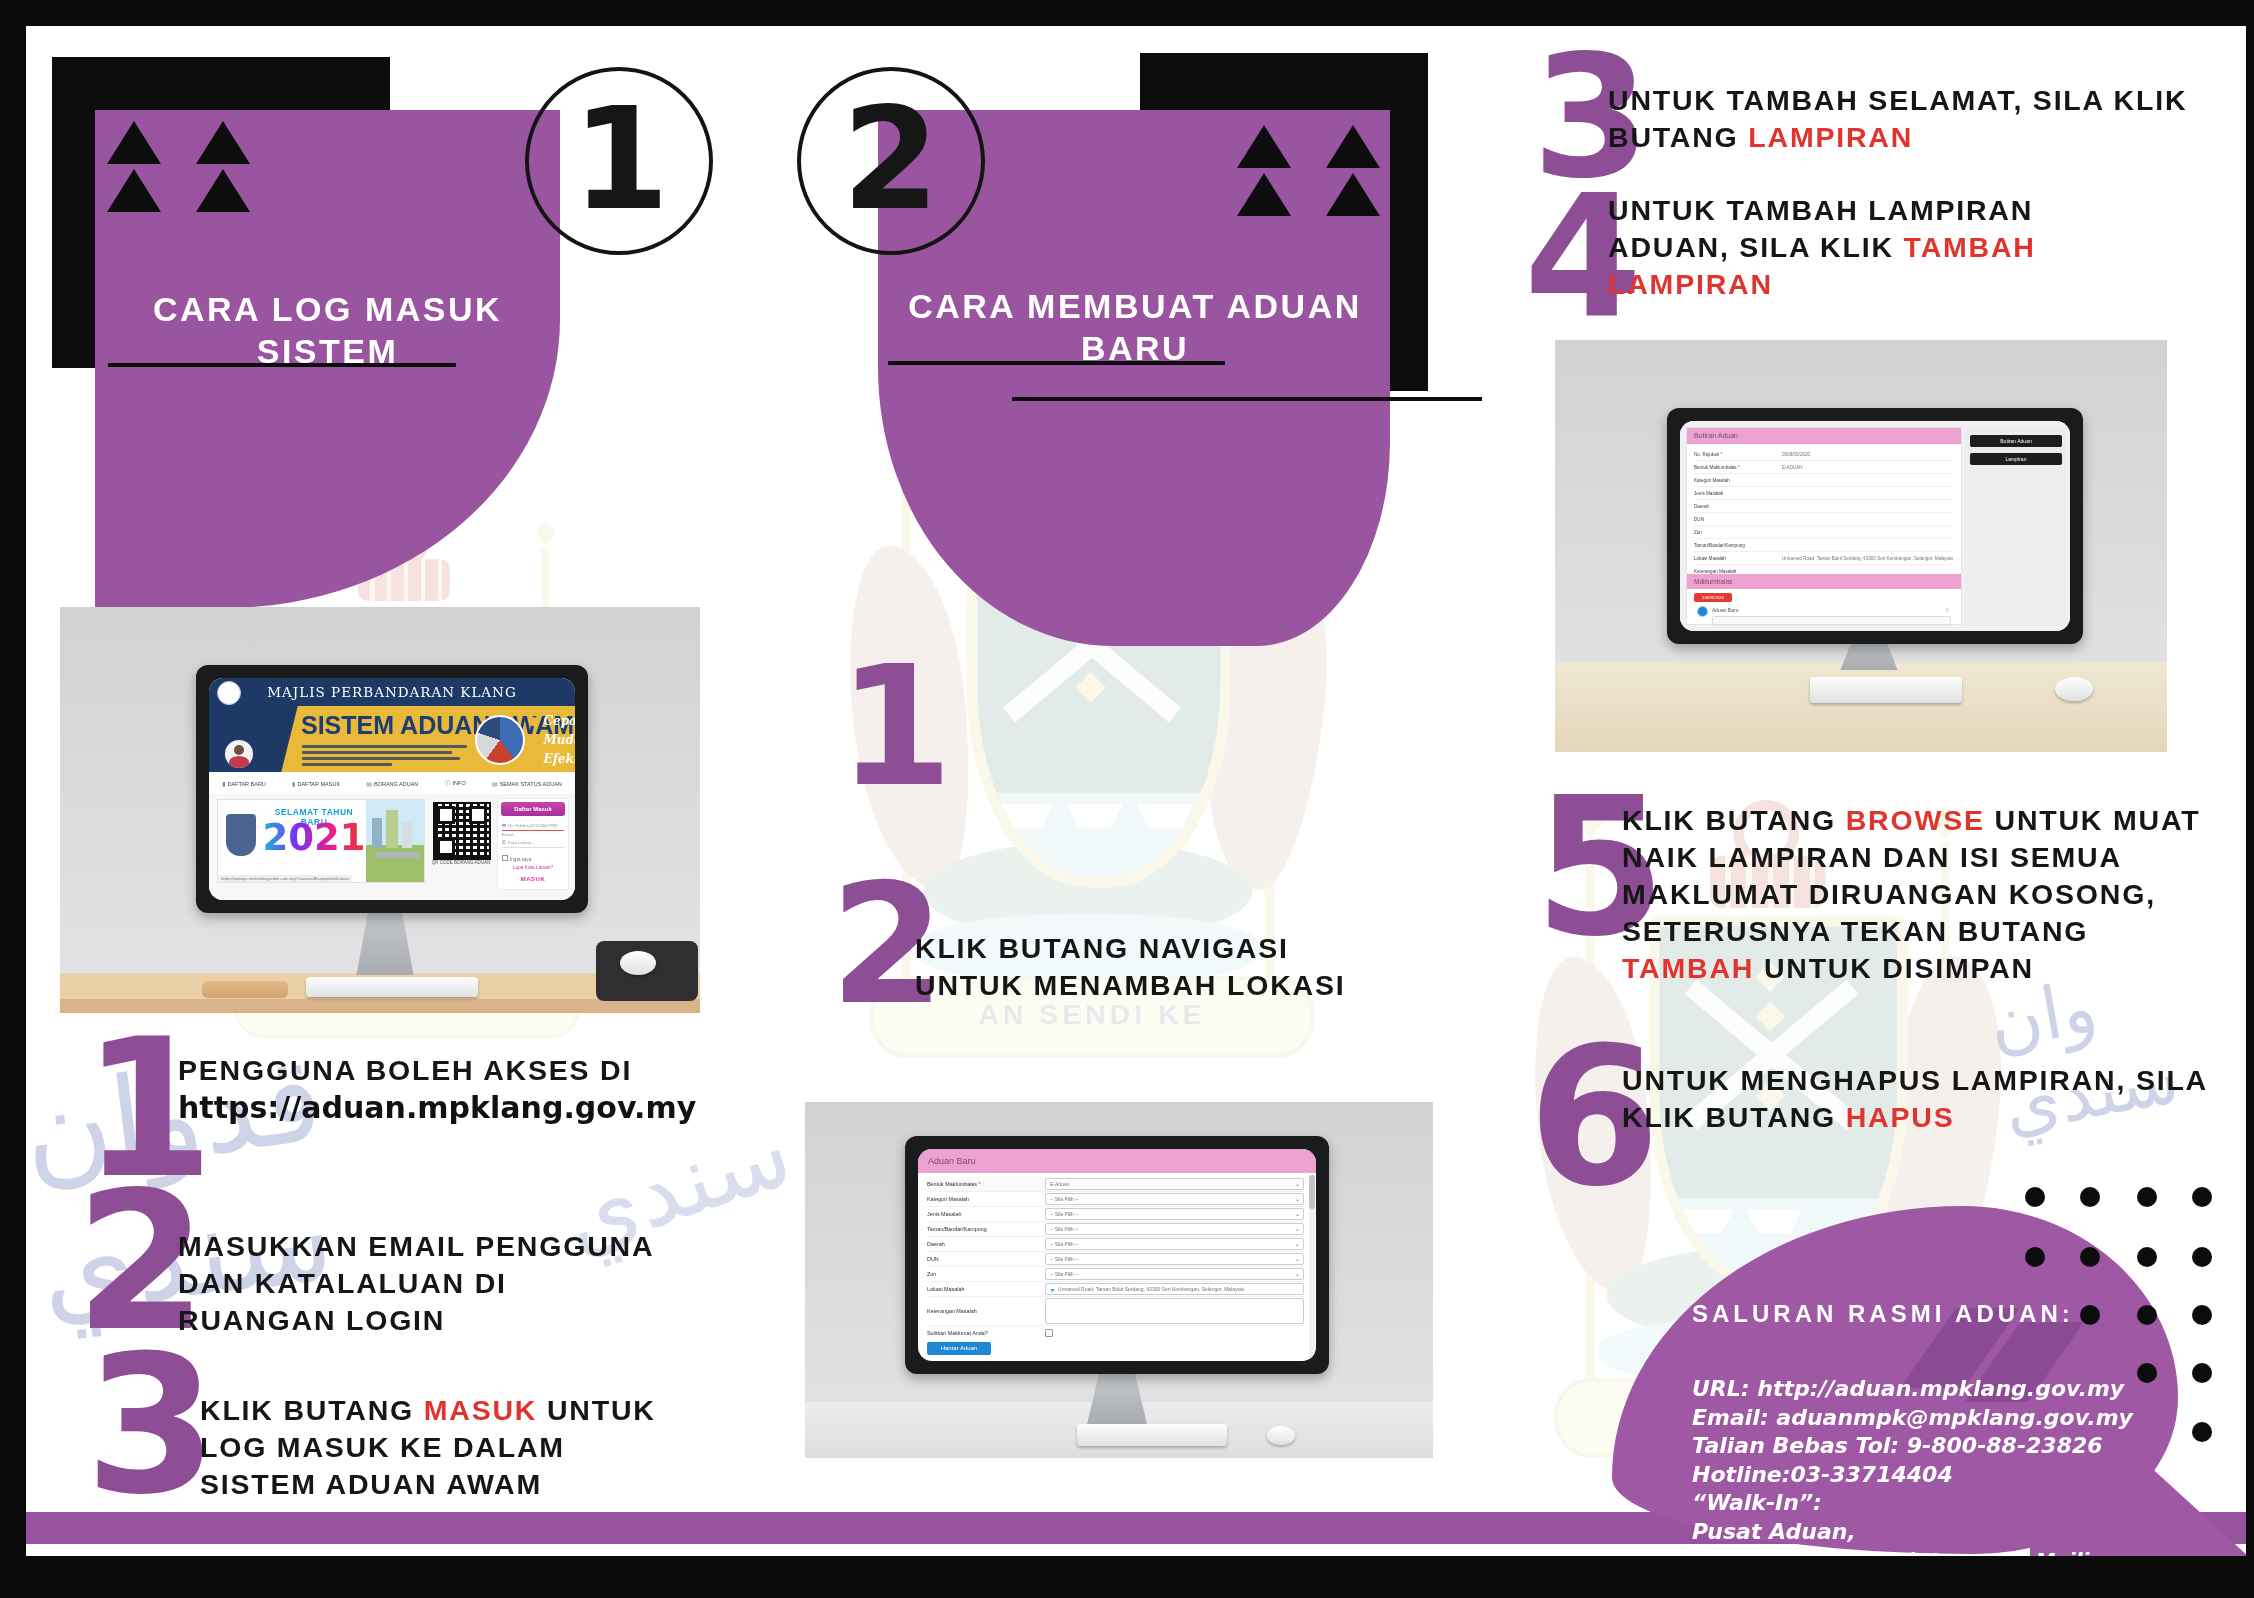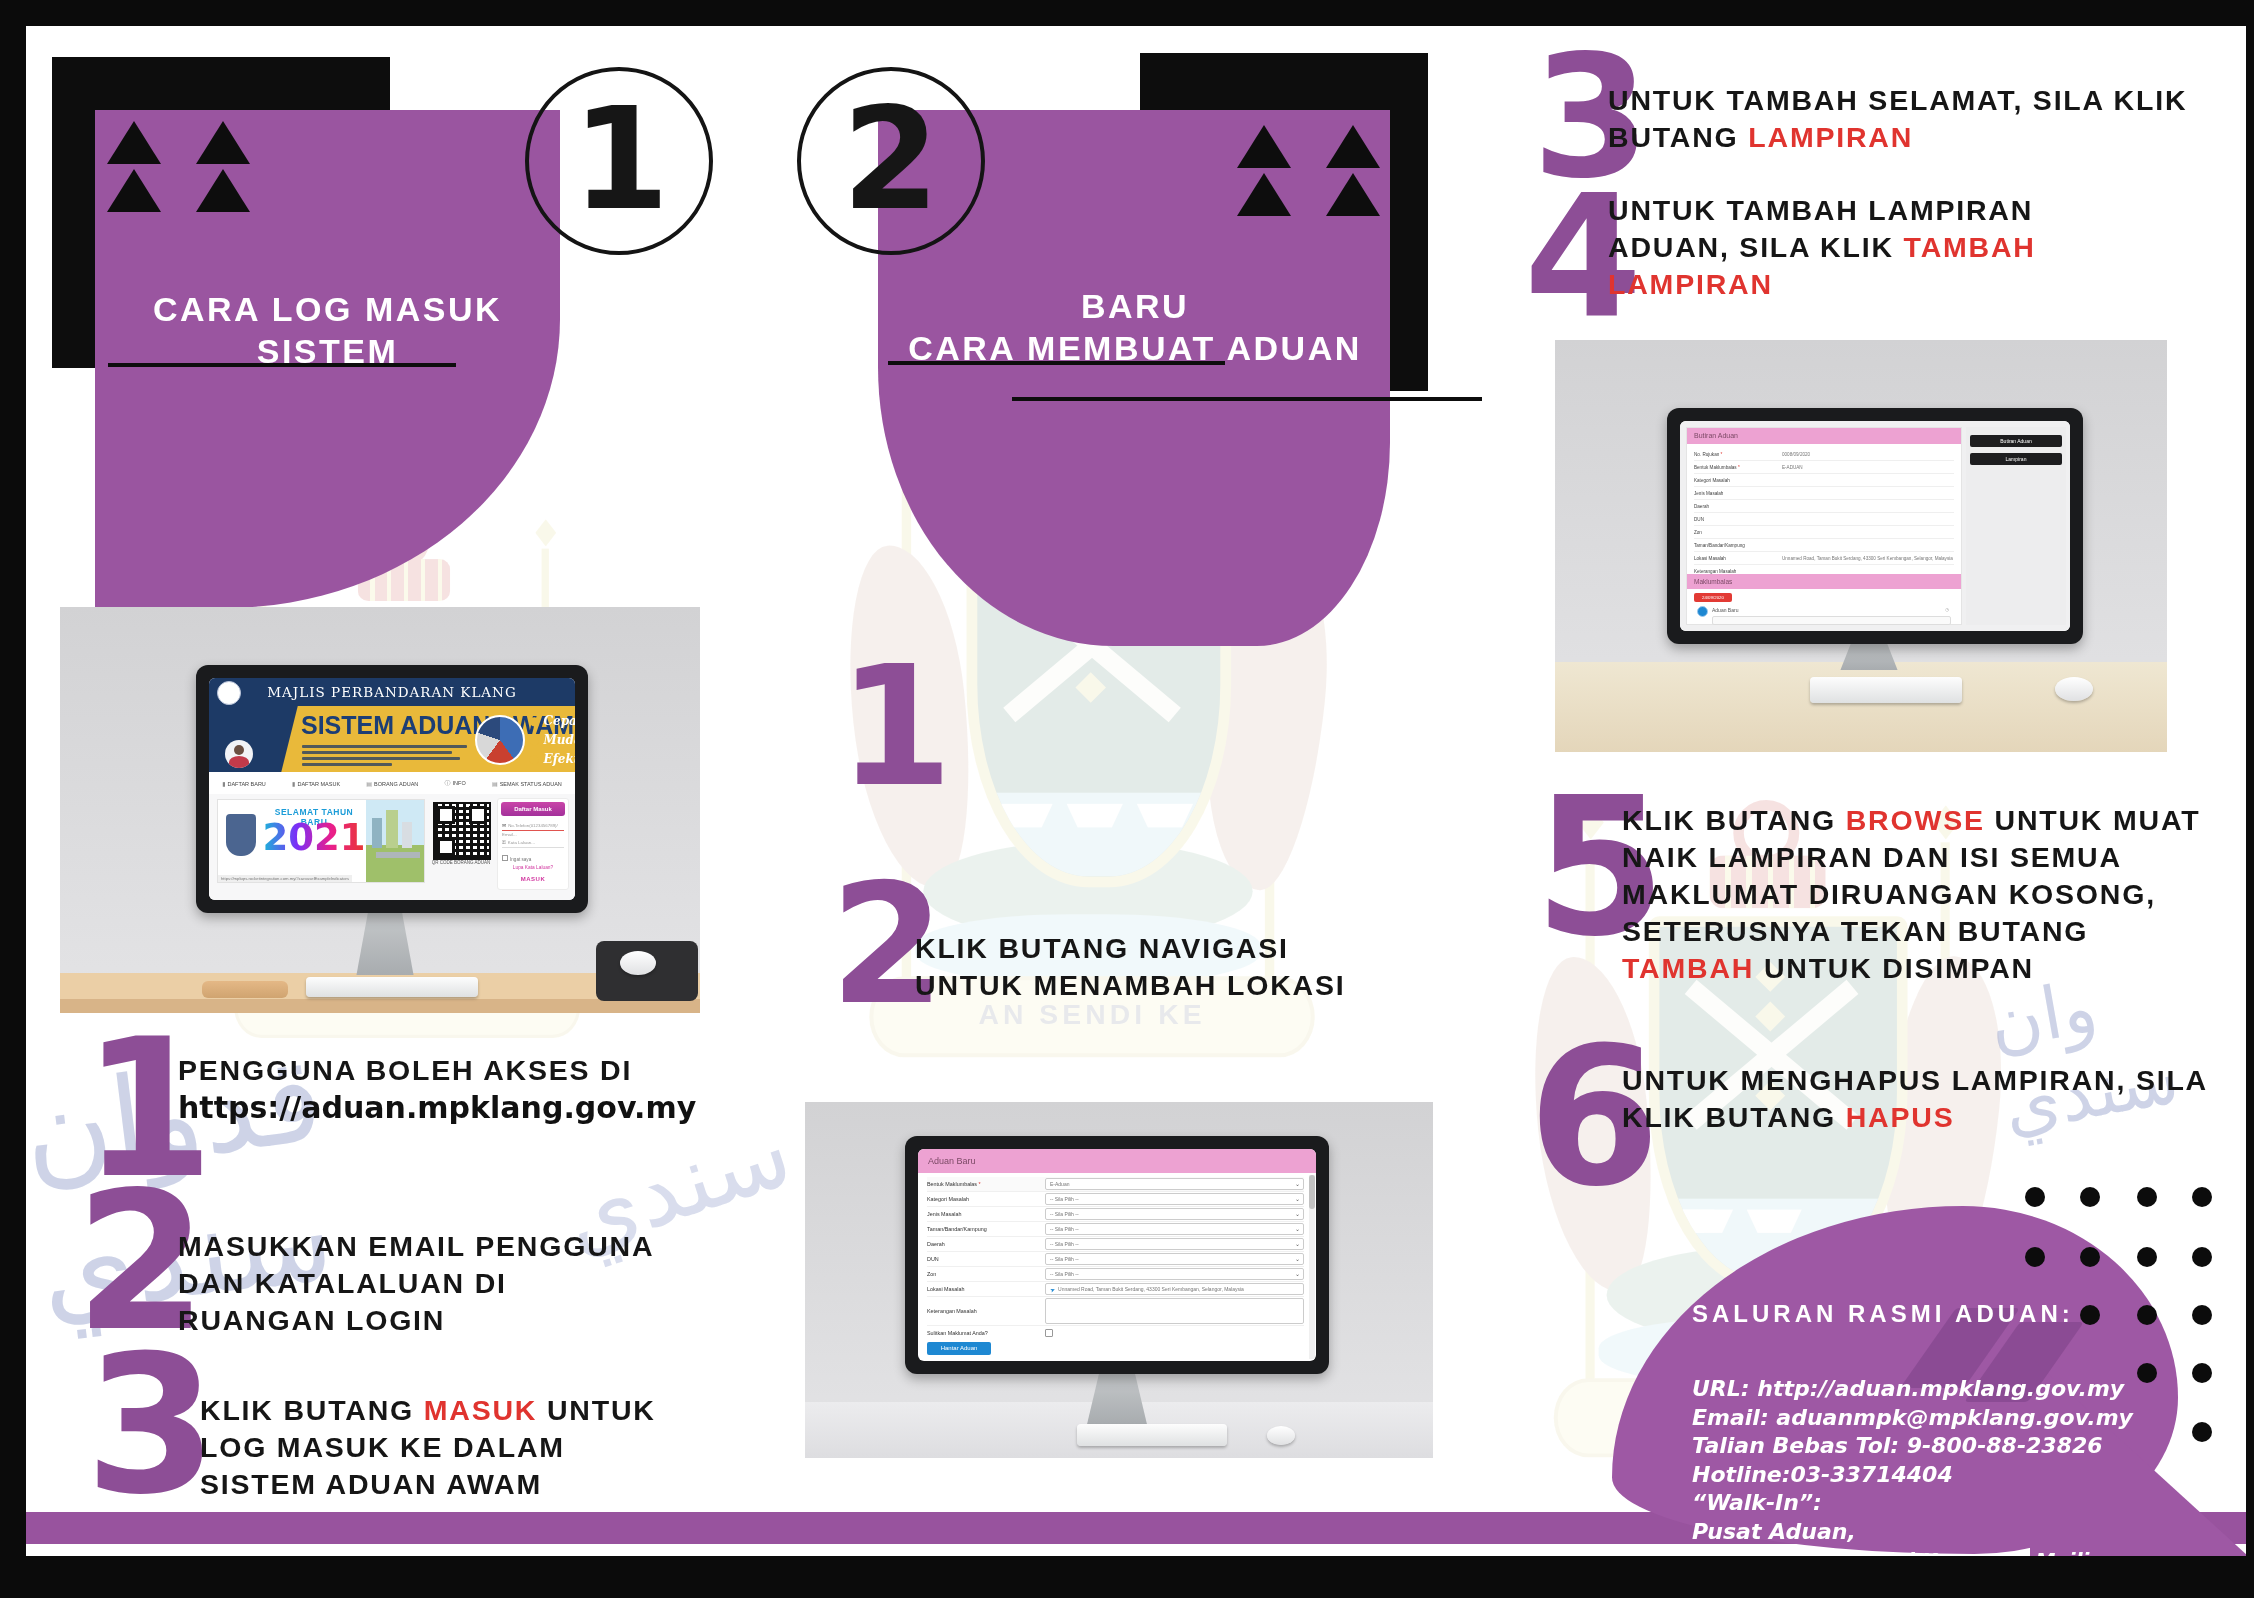--- a/index.html
+++ b/index.html
@@ -13,21 +13,21 @@
   .ring{position:absolute;width:180px;height:180px;border:4px solid #141414;border-radius:50%;z-index:6;}
   .ring-num{position:absolute;font-family:"DejaVu Sans",sans-serif;font-weight:800;font-size:140px;line-height:175px;color:#161616;}
   .sec-title{position:absolute;font-weight:800;font-size:34px;line-height:42px;color:#fff;letter-spacing:2.5px;text-align:center;z-index:5;}
   .rule{position:absolute;background:#0d0d0d;height:4px;z-index:6;}
   .bignum{position:absolute;font-family:"DejaVu Sans",sans-serif;font-weight:800;color:#8d4e96;line-height:0.82;z-index:4;}
   .step{position:absolute;font-weight:700;font-size:28.5px;line-height:37px;letter-spacing:1.8px;color:#161616;z-index:4;}
   .step .red{color:#e0342f;}
   .urltext{font-family:"DejaVu Sans",sans-serif;font-weight:800;font-size:30px;line-height:38px;letter-spacing:0;color:#111;}
   .photo{position:absolute;background:linear-gradient(180deg,#d2d2d4 0%,#dcdcde 55%,#e4e4e6 100%);z-index:3;overflow:hidden;}
   .monitor{position:absolute;background:#1a1b1d;border-radius:12px;box-shadow:0 5px 12px rgba(0,0,0,.3);}
-  .mscreen{position:absolute;inset:13px;background:#fff;overflow:hidden;border-radius:6px;}
+  .mscreen{position:absolute;inset:13px;background:#fff;overflow:hidden;border-radius:14px;}
   .stand{position:absolute;background:linear-gradient(180deg,#c6c9cb,#a8acaf);clip-path:polygon(30% 0,70% 0,84% 100%,16% 100%);}
   .kbd{position:absolute;background:linear-gradient(#fdfdfd,#dfe1e2);border-radius:4px;box-shadow:0 2px 3px rgba(0,0,0,.25);}
   .mouse{position:absolute;background:linear-gradient(#ffffff,#e0e1e3);border-radius:50%;box-shadow:0 2px 3px rgba(0,0,0,.25);}
   .dot{position:absolute;width:20px;height:20px;border-radius:50%;background:#0c0c0c;z-index:5;}
   
   .s1-header{position:absolute;left:0;top:0;right:0;height:28px;background:#1d3a66;color:#fff;
              font-family:"DejaVu Serif",serif;font-size:13.5px;line-height:28px;text-align:center;letter-spacing:1px;}
   .s1-crest{position:absolute;left:8px;top:3px;width:22px;height:22px;border-radius:50%;background:#fff;border:1px solid #b7c2d8;}
   .s1-banner{position:absolute;left:0;top:28px;right:0;height:66px;background:#e9b93a;overflow:hidden;}
   .s1-stripe{position:absolute;left:-30px;top:-5px;width:110px;height:80px;background:#1d3a66;transform:skewX(-14deg);}
@@ -309,22 +309,22 @@
 
   <div class="black-sq" style="left:1140px;top:53px;width:288px;height:338px;"></div>
   <div class="purple-shape" style="left:878px;top:110px;width:512px;height:536px;border-bottom-left-radius:46% 52%;border-bottom-right-radius:26% 38%;z-index:2;"></div>
   <div class="tri" style="left:1237px;top:125px;z-index:3;"></div>
   <div class="tri" style="left:1326px;top:125px;z-index:3;"></div>
   <div class="tri" style="left:1237px;top:173px;z-index:3;"></div>
   <div class="tri" style="left:1326px;top:173px;z-index:3;"></div>
   <div class="ring" style="left:797px;top:67px;"></div>
   <div class="ring-num" style="left:842px;top:72px;z-index:7;">2</div>
   <div class="sec-title" style="left:880px;top:285px;width:510px;">
+    <div>CARA MEMBUAT ADUAN</div>
     <div>BARU</div>
-    <div>CARA MEMBUAT ADUAN</div>
   </div>
   <div class="rule" style="left:888px;top:361px;width:337px;"></div>
   <div class="rule" style="left:1012px;top:397px;width:470px;"></div>
 
   <div class="bignum" style="left:838px;top:660px;font-size:165px;">1</div>
   <div class="bignum" style="left:830px;top:878px;font-size:165px;">2</div>
   <div class="step" style="left:915px;top:930px;width:440px;">
     <span>KLIK BUTANG NAVIGASI UNTUK MENAMBAH LOKASI</span>
   </div>
 

